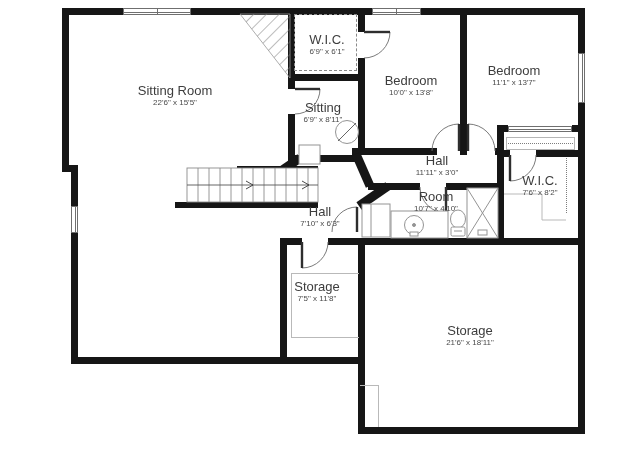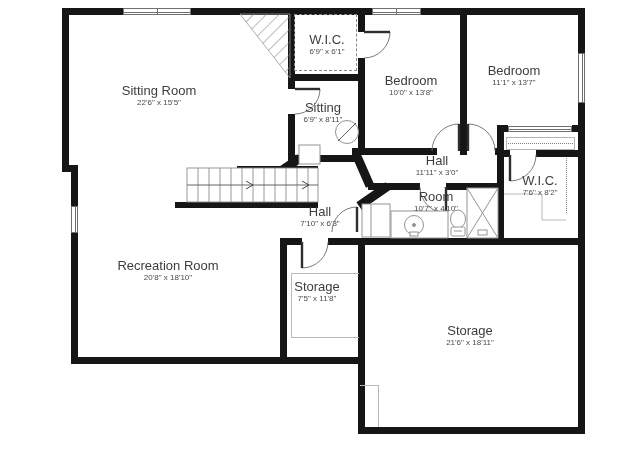--- a/index.html
+++ b/index.html
@@ -167,21 +167,21 @@
       <g>
         <rect x="467" y="188" width="31" height="50"></rect>
         <line x1="467" y1="188" x2="498" y2="238"></line>
         <line x1="498" y1="188" x2="467" y2="238"></line>
         <rect x="478" y="230" width="9" height="5"></rect>
       </g>
       <polyline points="504,194 542,194 542,220 566,220" fill="none" stroke="#b9b9b9"></polyline>
     </g>
   </svg>
 
-  <div class="room-label" style="left:159px;top:96px;">
+  <div class="room-label" style="left:175px;top:96px;">
     <div class="room-name">Sitting Room</div>
     <div class="room-dims">22'6" x 15'5"</div>
   </div>
   <div class="room-label" style="left:327px;top:45px;">
     <div class="room-name">W.I.C.</div>
     <div class="room-dims">6'9" x 6'1"</div>
   </div>
   <div class="room-label" style="left:323px;top:113px;">
     <div class="room-name">Sitting</div>
     <div class="room-dims">6'9" x 8'11"</div>
@@ -203,24 +203,20 @@
     <div class="room-dims">7'6" x 8'2"</div>
   </div>
   <div class="room-label" style="left:436px;top:202px;">
     <div class="room-name">Room</div>
     <div class="room-dims">10'7" x 4'10"</div>
   </div>
   <div class="room-label" style="left:320px;top:217px;">
     <div class="room-name">Hall</div>
     <div class="room-dims">7'10" x 6'3"</div>
   </div>
-  <div class="room-label" style="left:168px;top:271px;">
-    <div class="room-name">Recreation Room</div>
-    <div class="room-dims">20'8" x 18'10"</div>
-  </div>
   <div class="room-label" style="left:317px;top:292px;">
     <div class="room-name">Storage</div>
     <div class="room-dims">7'5" x 11'8"</div>
   </div>
   <div class="room-label" style="left:470px;top:336px;">
     <div class="room-name">Storage</div>
     <div class="room-dims">21'6" x 18'11"</div>
   </div>
 
 </div>

